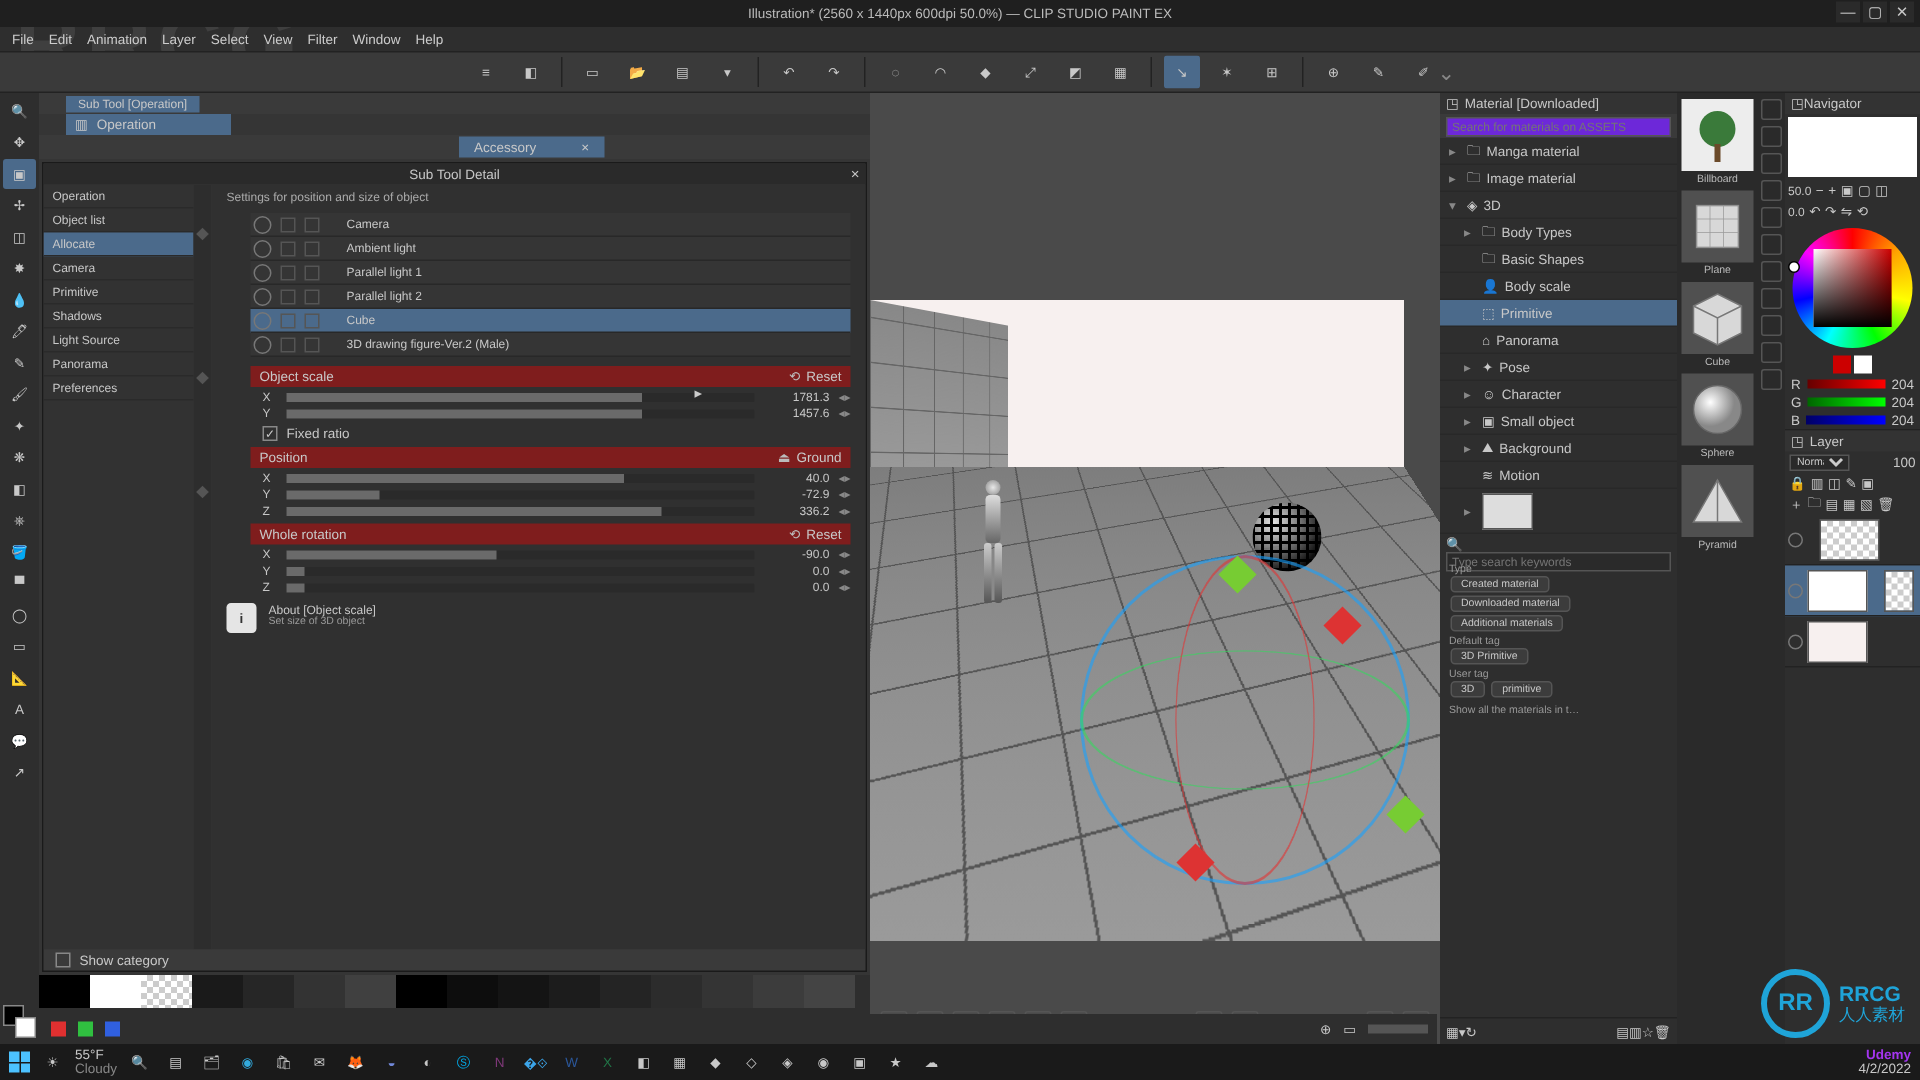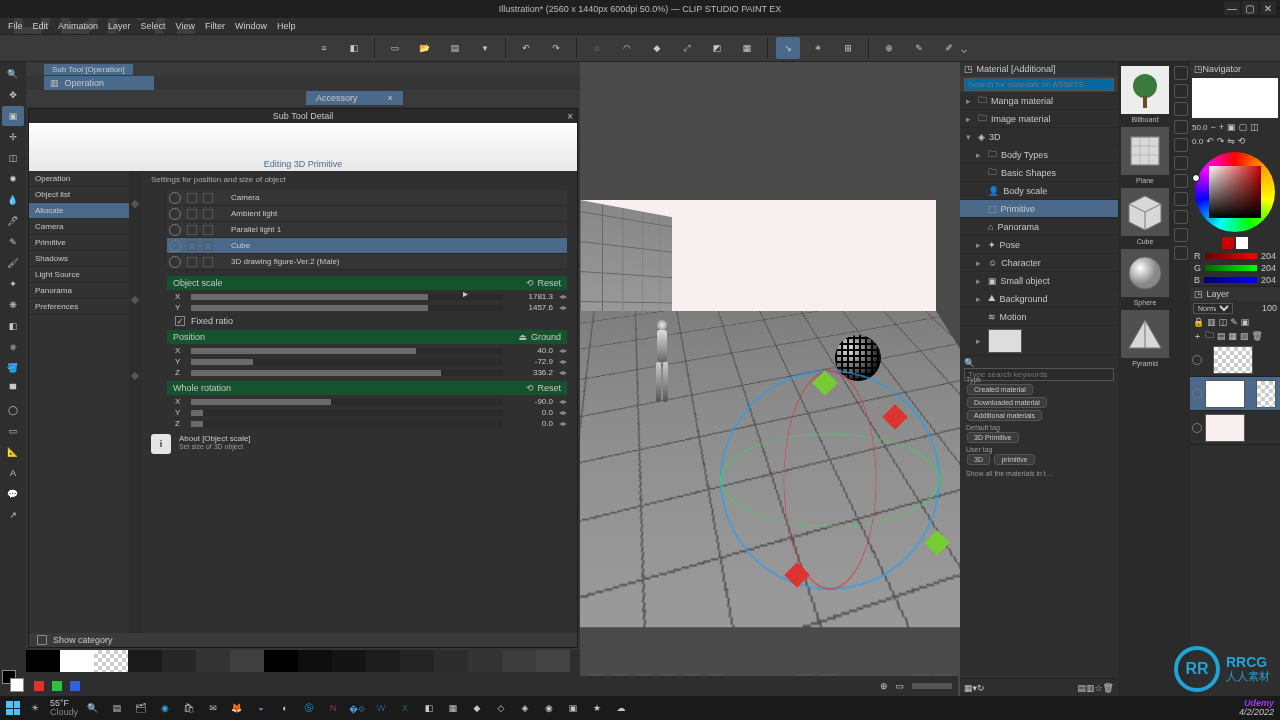--- a/index.html
+++ b/index.html
@@ -63,21 +63,21 @@
   .props .hdr { padding:4px 10px; font-size:8px; color:#aaa;}
 
   .scenelist { margin:2px 4px 6px 26px; }
   .srow { height:16px; display:flex; align-items:center; border-bottom:1px solid #282828; gap:4px; background:#353535;}
   .srow.sel{ background:#4b6a8b;}
   .srow .eye{width:12px;height:12px;border:1px solid #777;border-radius:50%; margin-left:2px;}
   .srow .lk{width:10px;height:10px;border:1px solid #555; margin-left:2px;}
   .srow .nm{ margin-left:14px; font-size:8px;}
 
   .group { margin:4px 4px 2px 26px;}
-  .gtitle { display:flex; align-items:center; justify-content:space-between; background:#14532d; padding:2px 6px; font-size:8px;}
+  .gtitle { display:flex; align-items:center; justify-content:space-between; background:#7f1d1d; padding:2px 6px; font-size:8px;}
   .gtitle .resetbtn{ display:flex; align-items:center; gap:4px; color:#bbb;}
   .slider { display:flex; align-items:center; gap:6px; margin:2px 0 2px 8px;}
   .slider .lab{ width:10px; font-size:8px;}
   .slider .track{ flex:1; height:6px; background:#2a2a2a; position:relative; border-radius:1px;}
   .slider .fill{ position:absolute; left:0; top:0; bottom:0; background:#6a6a6a;}
   .slider .val{ width:44px; text-align:right; font-size:8px;}
   .slider .spin{ font-size:8px; color:#888;}
   .chk { display:flex; align-items:center; gap:6px; margin:4px 0 4px 8px; font-size:8px;}
   .chk .box{width:10px;height:10px;border:1px solid #888; display:flex;align-items:center;justify-content:center;font-size:8px;}
 
@@ -130,21 +130,21 @@
   .manip .cR2{background:#d33; left:68px; bottom:6px;}
 
   .canvas-toolbar{position:absolute;left:0; bottom:4px; right:0; height:20px; display:flex; align-items:center; justify-content:center; gap:6px;}
   .canvas-toolbar .cbtn{width:18px;height:16px;border:1px solid #555;border-radius:2px;display:flex;align-items:center;justify-content:center;}
 
   
   .right { width:320px; display:flex; }
   .matcol { width:158px; background:#2e2e2e; display:flex; flex-direction:column;}
   .matcol .pal-title{height:14px;background:#333;display:flex;align-items:center;padding:0 4px;font-size:8px;gap:4px;}
   .matcol .search{height:16px;background:#3a3a3a;padding:2px 4px;}
-  .matcol .search input{width:100%;background:#0369a1;border:1px solid #555;color:#ccc;font-size:8px;padding:1px 3px;}
+  .matcol .search input{width:100%;background:#6d28d9;border:1px solid #555;color:#ccc;font-size:8px;padding:1px 3px;}
   .matcol .tree{ }
   .matcol .node{height:18px;display:flex;align-items:center;padding-left:6px;font-size:8px;border-bottom:1px solid #282828;gap:4px;}
   .matcol .node.sel{background:#4b6a8b;}
   .matcol .node .ar{width:8px;color:#888;}
   .matcol .kw{height:18px;padding:2px 4px;}
   .matcol .kw input{width:100%;background:#2a2a2a;border:1px solid #555;color:#ccc;font-size:8px;padding:1px 3px;}
   .matcol .taggrp{padding:2px 6px;}
   .matcol .tag{display:inline-block;background:#3c3c3c;border:1px solid #555;border-radius:3px;padding:1px 6px;font-size:7px;margin:1px;}
   .matcol .botline{margin-top:auto;height:18px;border-top:1px solid #222;display:flex;align-items:center;justify-content:space-between;padding:0 4px;}
 
@@ -179,21 +179,21 @@
   .lrow .eye{width:10px;height:10px;border:1px solid #777;border-radius:50%;}
   .lrow .thumbm{width:40px;height:28px;background:#fff;border:1px solid #555;}
   .lrow .thumbm.chk{background:repeating-conic-gradient(#ccc 0 25%, #fff 0 50%) 0 0/8px 8px;}
 
   
   .taskbar { position:absolute; left:0;right:0;bottom:0;height:24px;background:#1a1a1a;display:flex;align-items:center;padding:0 6px;gap:6px;}
   .taskbar .start{display:flex;align-items:center;gap:4px;}
   .taskbar .start .win{width:14px;height:14px;display:grid;grid-template:1fr 1fr/1fr 1fr;gap:1px;}
   .taskbar .start .win div{background:#4cc2ff;}
   .taskbar .tb{width:18px;height:18px;border-radius:3px;display:flex;align-items:center;justify-content:center;}
-  .taskbar .clock{margin-left:auto;text-align:right;line-height:9px;font-style:italic;}
+  .taskbar .clock{margin-left:auto;text-align:right;line-height:9px;}
 
   .logo-badge{position:absolute;right:10px;bottom:28px;display:flex;align-items:center;gap:6px;}
   .logo-badge .circ{width:46px;height:46px;border:4px solid #1fa4d8;border-radius:50%;display:flex;align-items:center;justify-content:center;color:#1fa4d8;font-size:16px;font-weight:bold;}
   .logo-badge .txt{font-size:14px;color:#1fa4d8;font-weight:bold;line-height:14px;}
 
   svg{display:block;}
 </style>
 </head>
 <body>
 
@@ -302,23 +302,20 @@
       <div class="dd">
           <span>Accessory</span>
         </div>
     </div>
 
     <div class="dlg">
       <div class="dlg-title">
         <span>Sub Tool Detail</span>
         <span class="x">×</span>
       </div>
-      <div class="banner">
-        <span>Editing 3D Primitive</span>
-      </div>
       <div class="body">
         <div class="cats">
           <div class="cat">Operation</div>
           <div class="cat">Object list</div>
           <div class="cat sel">Allocate</div>
           <div class="cat">Camera</div>
           <div class="cat">Primitive</div>
           <div class="cat">Shadows</div>
           <div class="cat">Light Source</div>
           <div class="cat">Panorama</div>
@@ -343,20 +340,26 @@
                 <span class="eye"></span>
                 <span class="lk"></span>
                 <span class="lk"></span>
                 <span class="nm">Ambient light</span>
               </div>
             <div class="srow">
                 <span class="eye"></span>
                 <span class="lk"></span>
                 <span class="lk"></span>
                 <span class="nm">Parallel light 1</span>
+              </div>
+            <div class="srow">
+                <span class="eye"></span>
+                <span class="lk"></span>
+                <span class="lk"></span>
+                <span class="nm">Parallel light 2</span>
               </div>
             <div class="srow sel">
                 <span class="eye"></span>
                 <span class="lk"></span>
                 <span class="lk"></span>
                 <span class="nm">Cube</span>
               </div>
             <div class="srow">
                 <span class="eye"></span>
                 <span class="lk"></span>
@@ -528,21 +531,21 @@
       <div style="width:60px;height:6px;background:#555"></div>
       <div class="cbtn">↷</div>
       <div class="cbtn">⇋</div>
     </div>
   </div>
 
   <div class="right">
     <div class="matcol">
       <div class="pal-title">
           <span>◳</span>
-          <span>Material [Additional]</span>
+          <span>Material [Downloaded]</span>
         </div>
       <div class="search"><input placeholder="Search for materials on ASSETS" style=""></div>
       <div class="tree">
         <div class="node">
             <span class="ar">▸</span>
             <span>🗀</span>
             <span>Manga material</span>
           </div>
         <div class="node">
             <span class="ar">▸</span>

